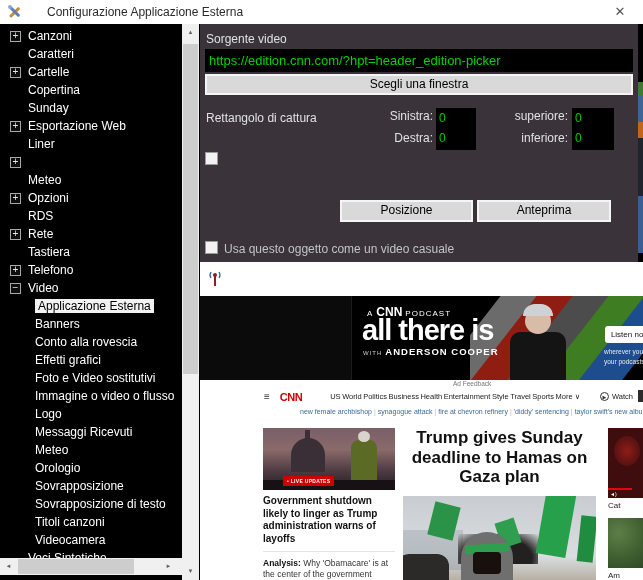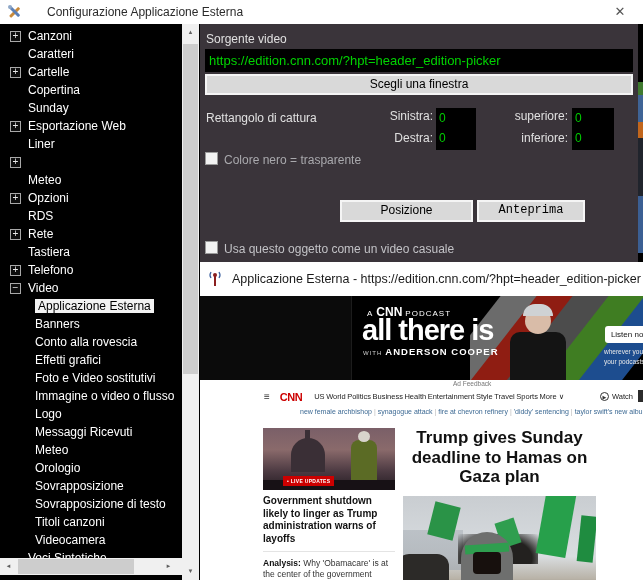--- a/index.html
+++ b/index.html
@@ -86,21 +86,21 @@
     color:#111; font-size:8px; line-height:17px; text-align:center; }
   .bsub { position:absolute; left:404px; color:#e8e8e8; font-size:6.5px; white-space:nowrap; }
 
   .adlabel { position:absolute; left:253px; top:118px; font-size:6.5px; color:#777; }
 
   
   .cnav { position:absolute; left:0; top:126px; width:443px; height:17px; background:#fff;
     display:flex; align-items:center; }
   .cnav .burger { margin-left:64px; font-size:10px; color:#333; }
   .cnav .cnnlogo { margin-left:10px; color:#c00; font-weight:700; font-size:11px; letter-spacing:-0.5px; }
-  .cnav .items { display:flex; margin-left:12px; width:250px; justify-content:space-between; }
+  .cnav .items { display:flex; margin-left:28px; width:250px; justify-content:space-between; }
   .cnav .nav-item { font-size:7.5px; color:#222; white-space:nowrap; }
   .cnav .watch { position:absolute; left:400px; font-size:7.5px; color:#222; display:flex; align-items:center; }
   .cnav .wicon { display:inline-block; width:9px; height:9px; border:1px solid #333; border-radius:50%;
     font-size:5px; line-height:8px; text-align:center; margin-right:3px; color:#333; }
   .cnav .edgeblock { position:absolute; left:438px; top:2px; width:5px; height:12px; background:#2b2b2b; }
 
   
   .trend { position:absolute; left:100px; top:146px; width:343px; height:14px; white-space:nowrap;
     font-size:7px; color:#3d6a94; overflow:hidden; }
   .trend-item { color:#3d6a94; }
@@ -352,24 +352,23 @@
     <div class="valcol" style="left:236px; top:84px; height:42px;">
       <input value="0" style="">
       <input value="0" style="">
     </div>
     <div class="valcol" style="left:372px; top:84px; width:42px; height:42px;">
       <input value="0" style="">
       <input value="0" style="">
     </div>
 
     <div class="cb" style="left:5px; top:128px;"></div>
-    <div class="cblab" style="left:24px; top:129px;">Colore nero = trasparente</div>
 
     <div class="btn" style="left:140px; top:176px; width:133px; height:22px; line-height:17px;">Posizione</div>
-    <div class="btn" style="left:277px; top:176px; width:108px; height:22px; line-height:17px;font-family:Liberation Mono, monospace;">Anteprima</div>
+    <div class="btn" style="left:277px; top:176px; width:134px; height:22px; line-height:17px;">Anteprima</div>
 
     <div class="cb" style="left:5px; top:217px; width:13px; height:13px;"></div>
     <div class="cblab" style="left:24px; top:218px; color:#c2c2c6;">Usa questo oggetto come un video casuale</div>
   </div>
 
   <div>
     <div class="edge" style="top:82px; height:13px; background:#3f7a2f;"></div>
     <div class="edge" style="top:95px; height:27px; background:#3f6496;"></div>
     <div class="edge" style="top:122px; height:16px; background:#c2661c;"></div>
     <div class="edge" style="top:138px; height:58px; background:#20242c;"></div>
@@ -377,21 +376,20 @@
   </div>
 
   <div class="preview">
     <div class="ptitle">
       <svg width="16" height="16" viewBox="0 0 16 16">
         <circle cx="8" cy="4" r="2" fill="#8a1f1f"></circle>
         <rect x="7" y="5" width="2" height="10" fill="#8a1f1f"></rect>
         <path d="M4 7 Q2 4 4 1" stroke="#3a5f9e" stroke-width="1.3" fill="none"></path>
         <path d="M12 7 Q14 4 12 1" stroke="#3a5f9e" stroke-width="1.3" fill="none"></path>
       </svg>
-      <span class="ptxt">Applicazione Esterna - https://edition.cnn.com/?hpt=header_edition-picker</span>
     </div>
 
     <div class="banner">
       <div class="leftblack"></div>
       <div class="collage">
         <div class="stripe" style="left:0;   background:#6b6b6b;"></div>
         <div class="stripe" style="left:36px; background:#8f1d12;"></div>
         <div class="stripe" style="left:72px; background:#4c4c4c;"></div>
         <div class="stripe" style="left:108px;background:#3f7d22;"></div>
         <div class="stripe" style="left:144px;background:#1d4d8f;"></div>
@@ -459,15 +457,25 @@
         <div class="flag f4"></div>
         <div class="fig1"></div>
         <div class="fig2">
           <div class="band"></div>
           <div class="face"></div>
         </div>
 
       </div>
     </div>
 
+    <div class="rcol">
+      <div class="redthumb">
+        <div class="glow"></div>
+        <div class="bar"></div>
+        <div class="ctrl">◄)</div>
+      </div>
+      <div class="rcap">Cat</div>
+      <div class="treethumb"></div>
+      <div class="rcap">Am</div>
+    </div>
   </div>
 
 </div>
 
 </body></html>

